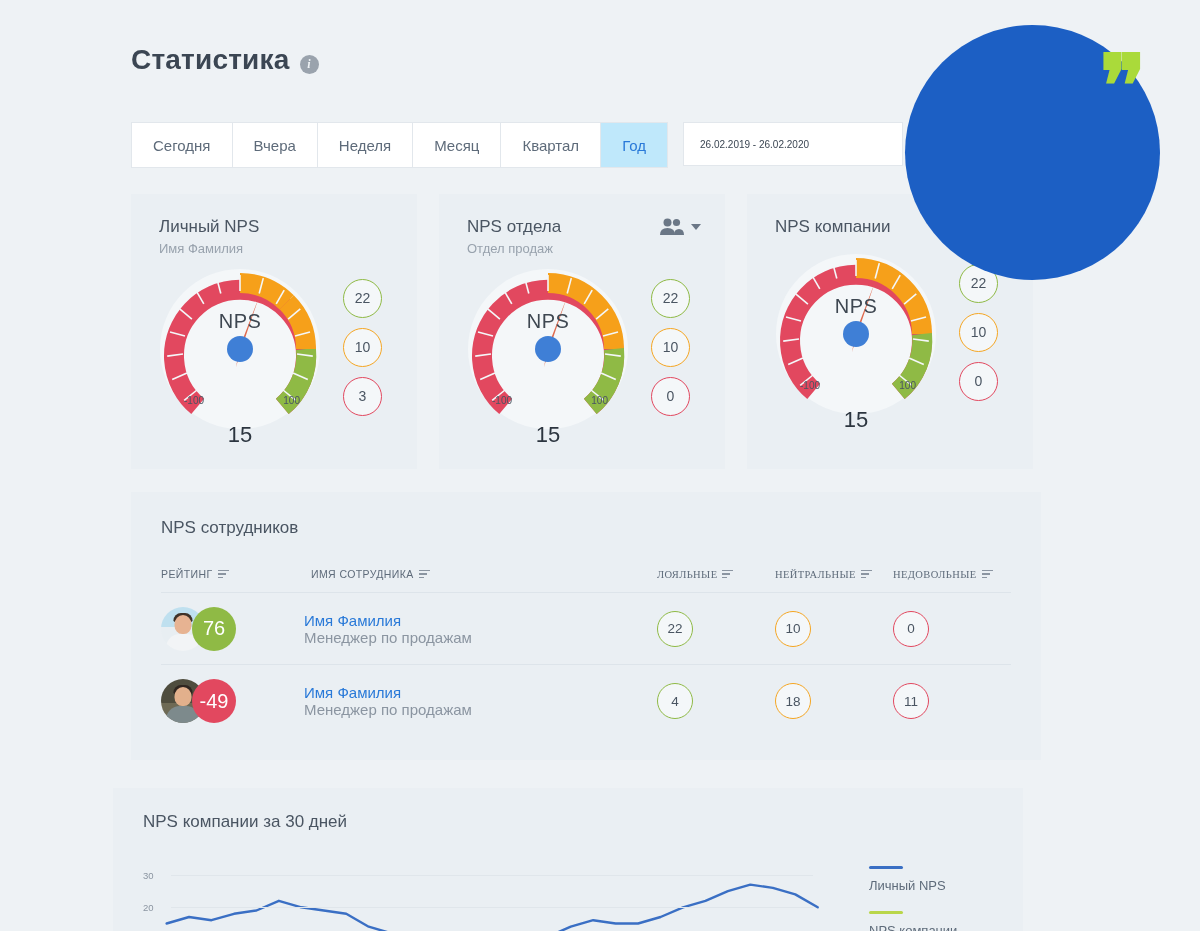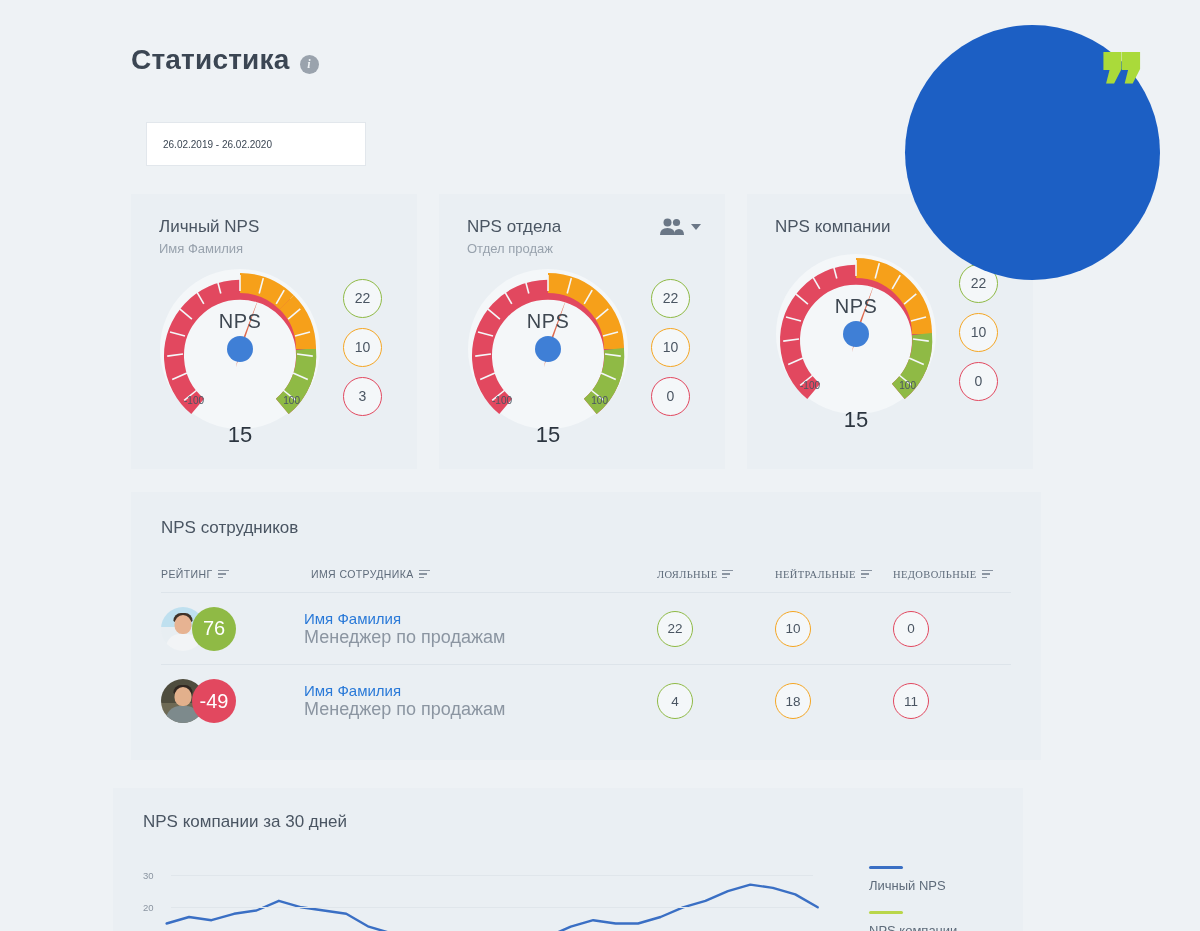--- a/index.html
+++ b/index.html
@@ -304,21 +304,21 @@
   .score.green { background: #8fba45; }
   .score.red   { background: #e2485f; }
 
   .cell-name { flex: 1; padding-left: 13px; }
   .emp-name {
     font-size: 15px;
     color: #2979d8;
     cursor: pointer;
   }
   .emp-role {
-    font-size: 18px;
+    font-size: 15px;
     color: #8b95a1;
     margin-top: 0;
   }
   .cell-num { width: 118px; }
   .cell-num .badge { width: 36px; height: 36px; font-size: 13.5px; }
 
   
   .chart-panel {
     position: absolute;
     left: 113px;
@@ -368,20 +368,28 @@
 </style>
 </head>
 <body>
 
 <div class="page-header">
   <div class="page-title">Статистика</div>
   <div class="info-icon">i</div>
 </div>
 
 <div class="toolbar">
+  <div class="tabs">
+    <div class="tab">Сегодня</div>
+    <div class="tab">Вчера</div>
+    <div class="tab">Неделя</div>
+    <div class="tab">Месяц</div>
+    <div class="tab">Квартал</div>
+    <div class="tab active">Год</div>
+  </div>
   <div class="daterange">26.02.2019 - 26.02.2020</div>
 </div>
 
 <div class="cards">
 
   <div class="card">
     <div class="card-head">
       <div>
         <div class="card-title">Личный NPS</div>
         <div class="card-sub">Имя Фамилия</div>

